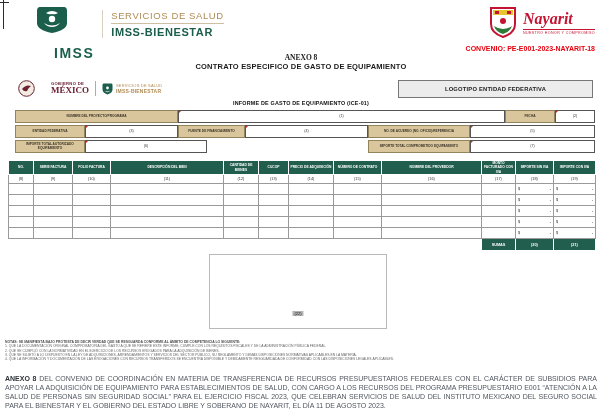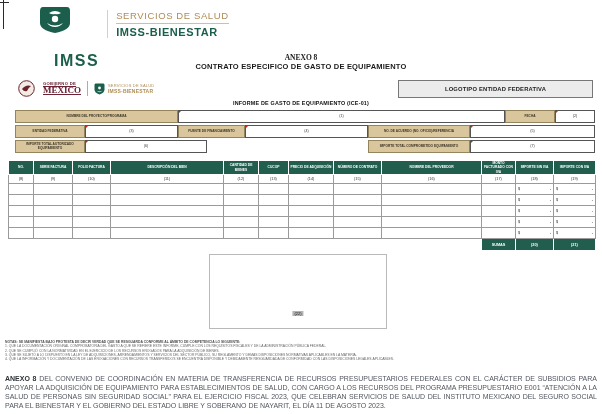--- a/index.html
+++ b/index.html
@@ -6,42 +6,42 @@
   .page{position:relative;width:602px;height:414px;background:#fff;overflow:hidden;
         font-family:"Liberation Sans",sans-serif;margin:0 auto;}
 
   
   .artifact-v{position:absolute;left:3px;top:0;width:1px;height:29px;background:#2a2a2a;}
   .artifact-h{position:absolute;left:0;top:2px;width:9px;height:1px;background:#2a2a2a;}
 
   
   .brand-left{position:absolute;left:10px;top:6px;display:flex;align-items:flex-start;}
   .imss-mark{display:flex;flex-direction:column;align-items:center;margin-right:8px;}
-  .imss-acronym{font-size:16px;font-weight:bold;color:var(--imss-green);letter-spacing:1.5px;line-height:1;margin-top:19px;padding-left:44px;}
+  .imss-acronym{font-size:14px;font-weight:bold;color:var(--imss-green);letter-spacing:1.5px;line-height:1;margin-top:12px;padding-left:44px;}
   .brand-text{border-left:1px solid #d8cfc0;padding-left:8px;margin-top:4px;}
   .brand-gold{color:var(--gold);font-size:9.5px;letter-spacing:.6px;line-height:1.2;}
   .brand-rule{height:1px;background:#cdbfa4;margin:2px 0;}
   .brand-green{color:var(--imss-green);font-size:11px;font-weight:bold;letter-spacing:.6px;}
 
   .brand-right{position:absolute;right:7px;top:6px;text-align:right;}
   .nayarit-row{display:flex;align-items:center;justify-content:flex-end;}
   .nayarit-text{margin-left:5px;text-align:left;}
   .nayarit-name{font-family:"Liberation Serif",serif;font-style:italic;font-weight:bold;
                 color:var(--nayarit-red);font-size:16px;line-height:1;}
   .nayarit-motto{color:var(--nayarit-red);font-size:3.6px;letter-spacing:.4px;border-top:1px solid var(--nayarit-red);margin-top:2px;padding-top:1px;}
   .convenio{margin-top:6px;font-size:7px;font-weight:bold;color:var(--convenio-red);}
 
   
   .doc-title{position:absolute;left:0;top:53px;width:100%;text-align:center;}
   .doc-title .t1{font-family:"Liberation Serif",serif;font-weight:bold;font-size:7.5px;color:#1a1a1a;}
   .doc-title .t2{font-weight:bold;font-size:7.5px;color:#1a1a1a;letter-spacing:.2px;}
 
   
   .subheader{position:absolute;left:18px;top:80px;display:flex;align-items:center;}
-  .gob-text{margin-left:8px;color:var(--gobmx-wine);line-height:1;text-decoration:underline;}
+  .gob-text{margin-left:16px;color:var(--gobmx-wine);line-height:1;}
   .gob-l1{font-size:4.2px;font-weight:bold;letter-spacing:.3px;}
   .gob-l2{font-family:"Liberation Serif",serif;font-size:9px;font-weight:bold;}
   .sub-divider{width:1px;height:15px;background:#b9ab8e;margin:0 6px;}
   .mini-text{margin-left:3px;line-height:1.25;}
   .mini-l1{font-size:4px;color:var(--gold);letter-spacing:.2px;}
   .mini-l2{font-size:5px;font-weight:bold;color:var(--gold);letter-spacing:.2px;}
 
   .logotipo-box{position:absolute;right:9px;top:80px;width:193px;height:16px;
      background:#ececec;border:1px solid #777;display:flex;align-items:center;justify-content:center;
      font-size:5.8px;font-weight:bold;color:#222;letter-spacing:.2px;}
@@ -105,20 +105,37 @@
       </svg>
       <div class="imss-acronym">IMSS</div>
     </div>
     <div class="brand-text">
       <div class="brand-gold">SERVICIOS DE SALUD</div>
       <div class="brand-rule"></div>
       <div class="brand-green">IMSS-BIENESTAR</div>
     </div>
   </div>
 
+  <div class="brand-right">
+    <div class="nayarit-row">
+      <svg width="30" height="33" viewBox="0 0 30 33">
+        <path d="M3 2 H27 V18 Q27 27 15 31 Q3 27 3 18 Z" fill="#fff" stroke="#c41433" stroke-width="2"></path>
+        <path d="M5 4 H25 V9 H5 Z" fill="#e8c530"></path>
+        <rect x="7" y="5" width="4" height="3" fill="#c41433"></rect>
+        <rect x="19" y="5" width="4" height="3" fill="#c41433"></rect>
+        <circle cx="15" cy="15" r="3" fill="#c41433"></circle>
+        <path d="M6 20 Q15 26 24 20 Q22 26 15 28 Q8 26 6 20 Z" fill="#2d7a3a"></path>
+      </svg>
+      <div class="nayarit-text">
+        <div class="nayarit-name">Nayarit</div>
+        <div class="nayarit-motto">NUESTRO HONOR Y COMPROMISO</div>
+      </div>
+    </div>
+    <div class="convenio">CONVENIO: PE-E001-2023-NAYARIT-18</div>
+  </div>
 
   <div class="doc-title">
     <div class="t1">ANEXO 8</div>
     <div class="t2">CONTRATO ESPECIFICO DE GASTO DE EQUIPAMIENTO</div>
   </div>
 
   <div class="subheader">
     <svg width="17" height="17" viewBox="0 0 17 17">
       <circle cx="8.5" cy="8.5" r="7.8" fill="#f3ece2" stroke="#6a2234" stroke-width="1"></circle>
       <path d="M4 9 Q8 4 13 6 Q10 8 9 11 Q6 12 4 9 Z" fill="#6a2234"></path>

